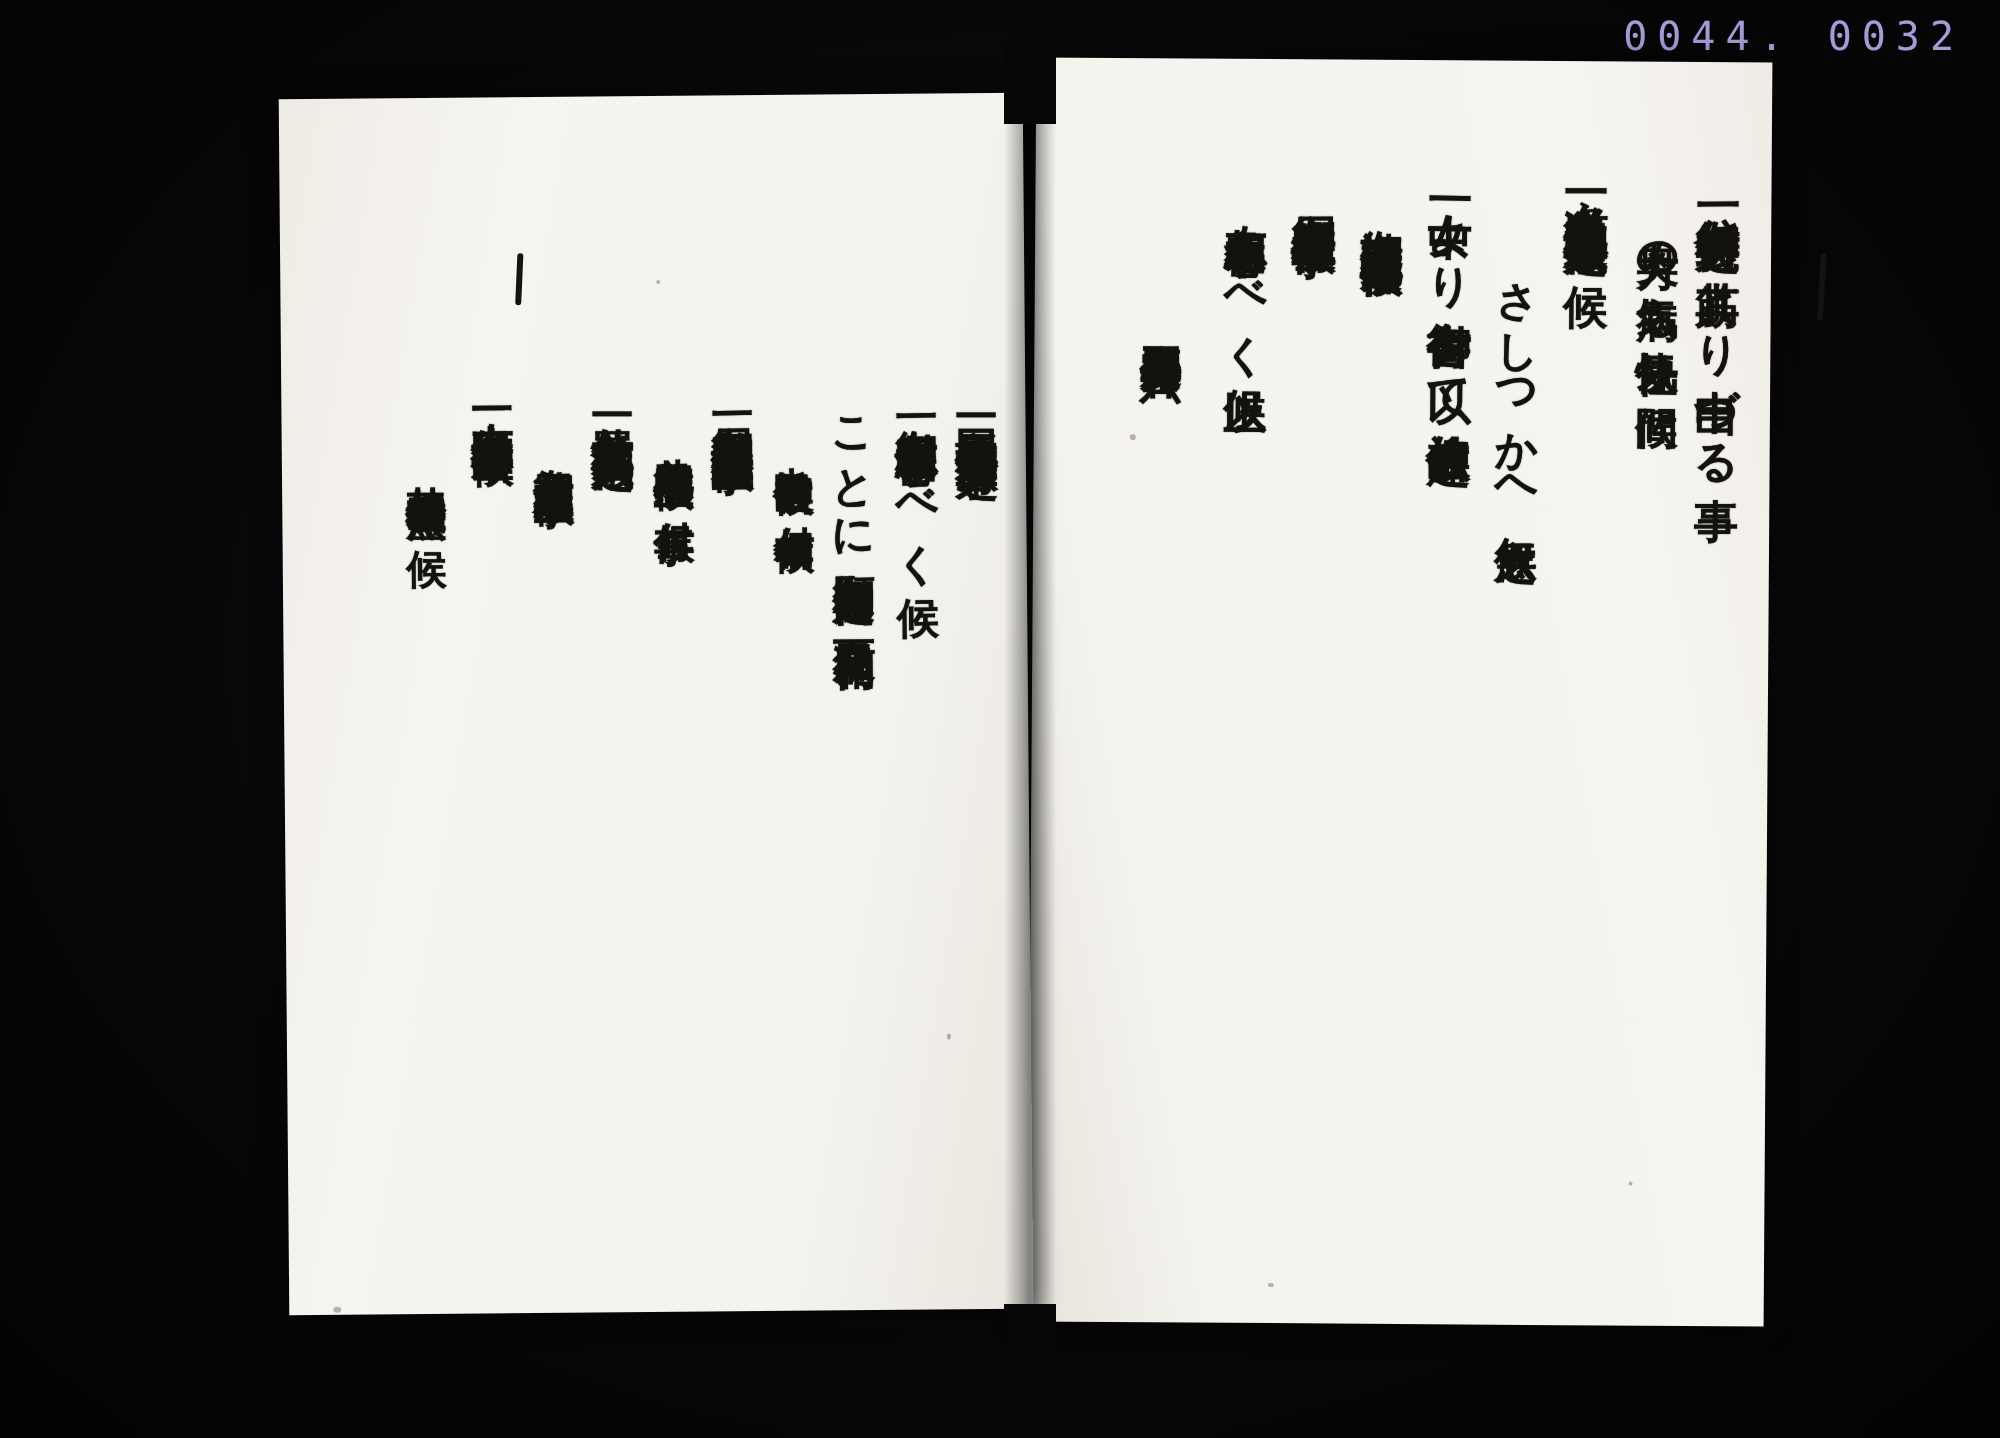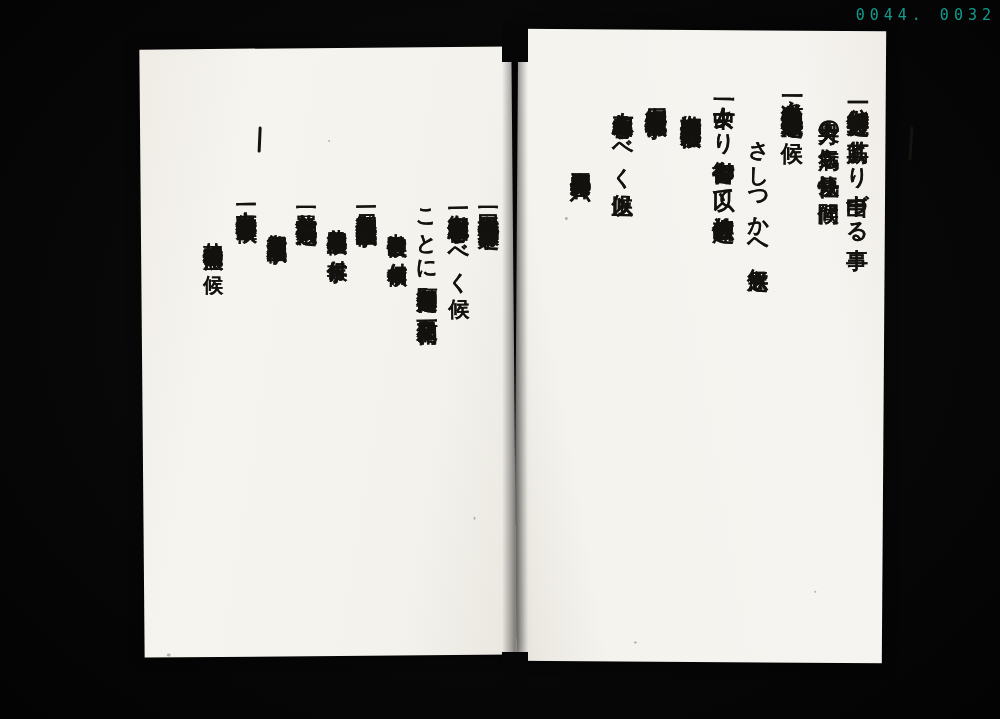--- a/index.html
+++ b/index.html
@@ -23,24 +23,24 @@
   .film-bg {
     position: absolute;
     inset: 0;
     background:
       radial-gradient(ellipse at 50% 45%, #121212 0%, #070707 60%, #030303 100%);
   }
   
   .frame-id {
     position: absolute;
     top: 6px;
-    right: 4px;
-    color: #14b8a6;
+    right: 18px;
+    color: #c4b5fd;
     font-family: "DejaVu Sans Mono", monospace;
-    font-size: 15px;
+    font-size: 20px;
     letter-spacing: 5px;
     opacity: 0.85;
     user-select: none;
   }
   
   .spread {
     position: absolute;
     left: 130px;
     top: 22px;
     width: 750px;

